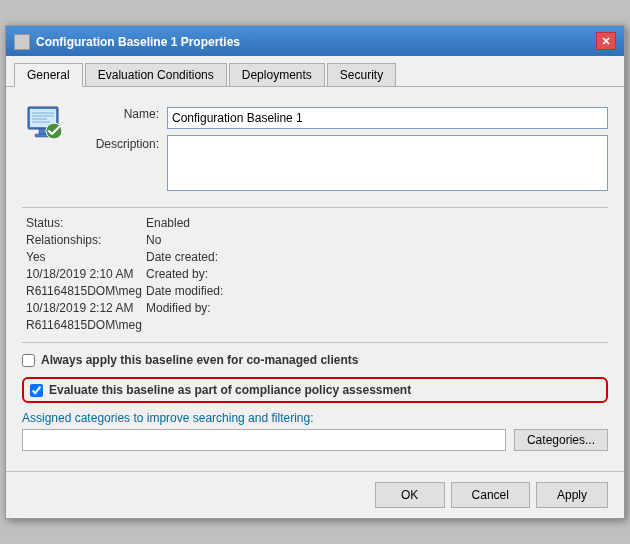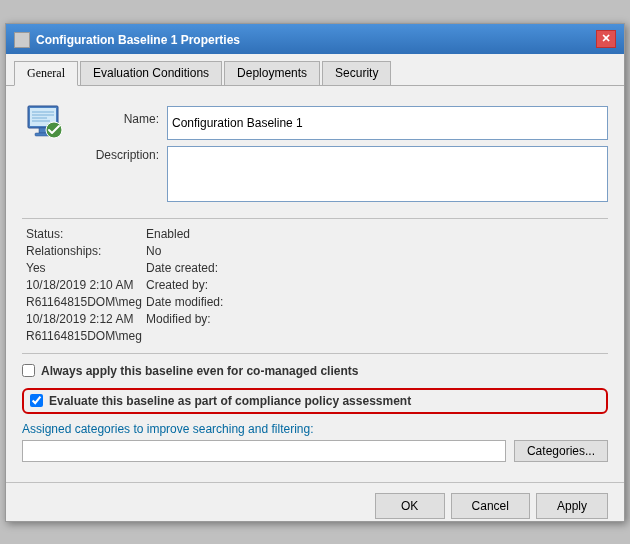--- a/index.html
+++ b/index.html
@@ -68,21 +68,20 @@
       cursor: pointer;
       margin-right: 2px;
       font-size: 12px;
       position: relative;
       bottom: -1px;
     }
     .tab.active {
       background: #f0f0f0;
       border-bottom: 1px solid #f0f0f0;
       font-weight: normal;
-      font-family: Liberation Serif, serif;
     }
     .content {
       padding: 12px 16px;
       background: #f0f0f0;
     }
     .top-section {
       display: flex;
       align-items: flex-start;
       gap: 12px;
       margin-bottom: 10px;
@@ -109,21 +108,21 @@
     }
     .field-label {
       width: 85px;
       text-align: right;
       padding-right: 8px;
       color: #333;
       flex-shrink: 0;
     }
     .field-input {
       flex: 1;
-      height: 34px;
+      height: 22px;
       border: 1px solid #7a9ec5;
       background: white;
       padding: 2px 4px;
       font-size: 12px;
       margin-top: 8px;
     }
     .field-textarea-row {
       display: flex;
       align-items: flex-start;
       margin-bottom: 6px;
@@ -211,21 +210,21 @@
       padding: 0 12px;
       border: 1px solid #adadad;
       background: #e0e0e0;
       font-size: 12px;
       cursor: pointer;
     }
     .bottom-buttons {
       display: flex;
       justify-content: flex-end;
       gap: 6px;
-      padding: 10px 16px 2px;
+      padding: 10px 16px 10px;
       border-top: 1px solid #c0c0c0;
       background: #f0f0f0;
     }
     .btn {
       height: 26px;
       padding: 0 20px;
       border: 1px solid #adadad;
       background: #e0e0e0;
       font-size: 12px;
       cursor: pointer;

